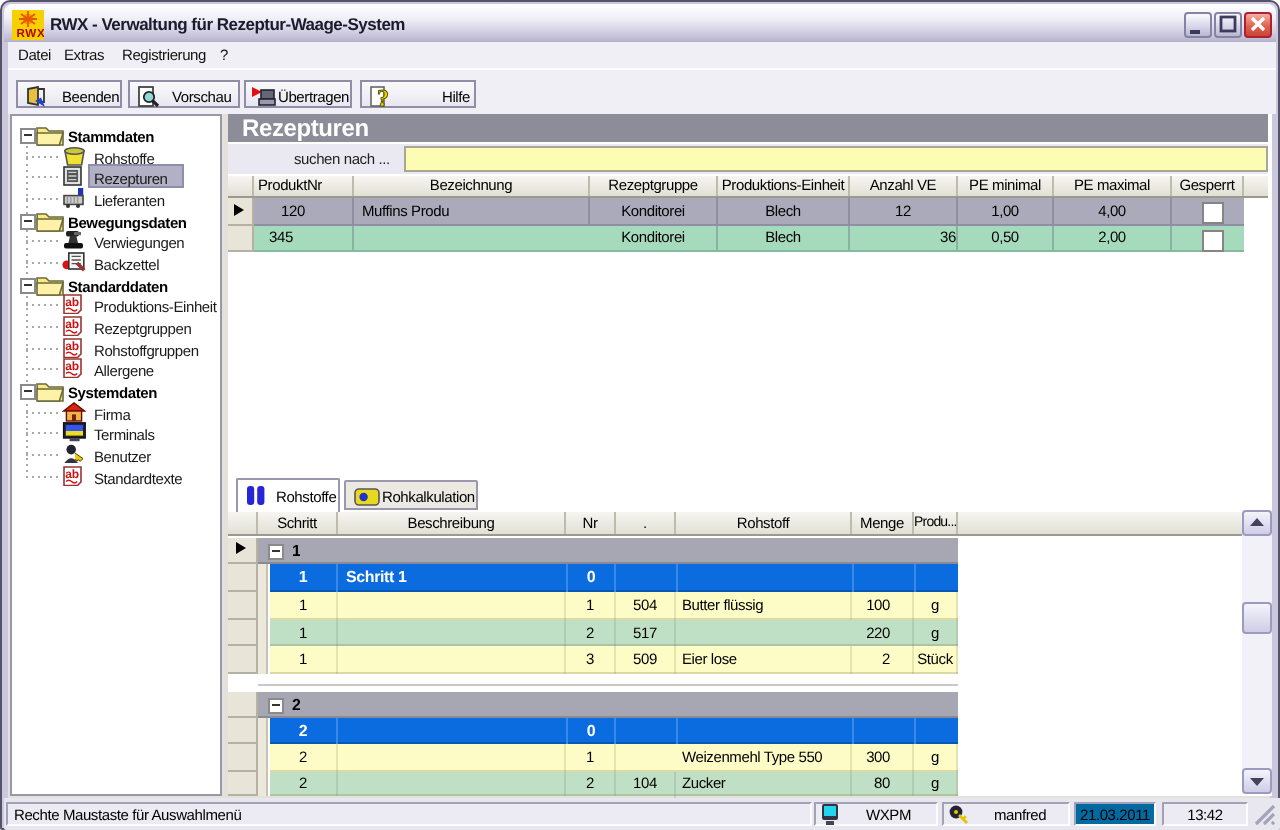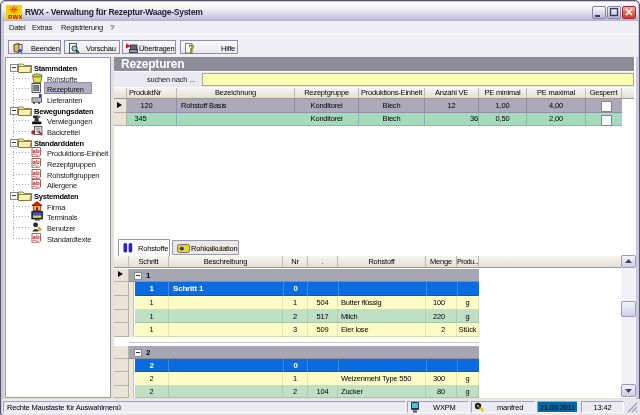--- a/index.html
+++ b/index.html
@@ -279,21 +279,21 @@
 <div class="ghc" style="left:63px;top:31px;width:118px;height:10px;line-height:10px;">Bezeichnung</div>
 <div class="ghc" style="left:181px;top:31px;width:64px;height:10px;line-height:10px;">Rezeptgruppe</div>
 <div class="ghc" style="left:245px;top:31px;width:66px;height:10px;line-height:10px;">Produktions-Einheit</div>
 <div class="ghc" style="left:311px;top:31px;width:54px;height:10px;line-height:10px;">Anzahl VE</div>
 <div class="ghc" style="left:365px;top:31px;width:48px;height:10px;line-height:10px;">PE minimal</div>
 <div class="ghc" style="left:413px;top:31px;width:59px;height:10px;line-height:10px;">PE maximal</div>
 <div class="ghc" style="left:472px;top:31px;width:36px;height:10px;line-height:10px;">Gesperrt</div>
 <div class="cell selcol" style="left:0px;top:42px;width:13px;height:14px"></div>
 <div class="cell" style="left:13px;top:42px;width:495px;height:14px;background:#abaaba;border-bottom:1px solid #8f8ea2"></div>
 <div class="cell" style="left:13px;top:42px;width:50px;height:13px;line-height:13px;text-align:center;padding-right:10px;border-right:1px solid rgba(60,60,90,0.25)">120</div>
-<div class="cell" style="left:63px;top:42px;width:118px;height:13px;line-height:13px;padding-left:4px;border-right:1px solid rgba(60,60,90,0.25)">Rohstoff Basis</div>
+<div class="cell" style="left:63px;top:42px;width:118px;height:13px;line-height:13px;padding-left:4px;border-right:1px solid rgba(60,60,90,0.25)">Muffins Produ</div>
 <div class="cell" style="left:181px;top:42px;width:64px;height:13px;line-height:13px;text-align:center;border-right:1px solid rgba(60,60,90,0.25)">Konditorei</div>
 <div class="cell" style="left:245px;top:42px;width:66px;height:13px;line-height:13px;text-align:center;border-right:1px solid rgba(60,60,90,0.25)">Blech</div>
 <div class="cell" style="left:311px;top:42px;width:54px;height:13px;line-height:13px;text-align:center;border-right:1px solid rgba(60,60,90,0.25)">12</div>
 <div class="cell" style="left:365px;top:42px;width:48px;height:13px;line-height:13px;text-align:center;border-right:1px solid rgba(60,60,90,0.25)">1,00</div>
 <div class="cell" style="left:413px;top:42px;width:59px;height:13px;line-height:13px;text-align:center;border-right:1px solid rgba(60,60,90,0.25)">4,00</div>
 <div class="cb" style="left:487px;top:44px"></div>
 <div class="cell selcol" style="left:0px;top:56px;width:13px;height:13px"></div>
 <div class="cell" style="left:13px;top:56px;width:495px;height:13px;background:#a5dabc;border-bottom:1px solid #85bb9c"></div>
 <div class="cell" style="left:13px;top:56px;width:50px;height:12px;line-height:12px;text-align:center;padding-right:22px;border-right:1px solid rgba(60,60,90,0.25)">345</div>
 <div class="cell" style="left:181px;top:56px;width:64px;height:12px;line-height:12px;text-align:center;border-right:1px solid rgba(60,60,90,0.25)">Konditorei</div>
@@ -351,21 +351,20 @@
 <div class="cell" style="left:224px;top:239px;width:88px;height:14px;line-height:14px;border-right:1px solid rgba(100,100,60,0.15);padding-left:3px;">Butter flüssig</div>
 <div class="cell" style="left:312px;top:239px;width:31px;height:14px;line-height:14px;border-right:1px solid rgba(100,100,60,0.15);text-align:right;padding-right:11px;">100</div>
 <div class="cell" style="left:343px;top:239px;width:22px;height:14px;line-height:14px;border-right:1px solid rgba(100,100,60,0.15);text-align:center;">g</div>
 <div class="cell selcol" style="left:0px;top:253px;width:15px;height:13px"></div>
 <div class="cell" style="left:15px;top:253px;width:5px;height:13px;background:#ece9dc;border-right:1px solid #c6c3b4"></div>
 <div class="cell" style="left:21px;top:253px;width:344px;height:13px;background:#bfe0c4;border-bottom:1px solid rgba(100,100,60,0.22)"></div>
 <div class="cell" style="left:21px;top:253px;width:34px;height:13px;line-height:13px;border-right:1px solid rgba(100,100,60,0.15);text-align:center;">1</div>
 <div class="cell" style="left:55px;top:253px;width:114px;height:13px;line-height:13px;border-right:1px solid rgba(100,100,60,0.15);text-align:center;"></div>
 <div class="cell" style="left:169px;top:253px;width:25px;height:13px;line-height:13px;border-right:1px solid rgba(100,100,60,0.15);text-align:center;">2</div>
 <div class="cell" style="left:194px;top:253px;width:30px;height:13px;line-height:13px;border-right:1px solid rgba(100,100,60,0.15);text-align:center;">517</div>
-<div class="cell" style="left:224px;top:253px;width:88px;height:13px;line-height:13px;border-right:1px solid rgba(100,100,60,0.15);padding-left:3px;">Milch</div>
 <div class="cell" style="left:312px;top:253px;width:31px;height:13px;line-height:13px;border-right:1px solid rgba(100,100,60,0.15);text-align:right;padding-right:11px;">220</div>
 <div class="cell" style="left:343px;top:253px;width:22px;height:13px;line-height:13px;border-right:1px solid rgba(100,100,60,0.15);text-align:center;">g</div>
 <div class="cell selcol" style="left:0px;top:266px;width:15px;height:14px"></div>
 <div class="cell" style="left:15px;top:266px;width:5px;height:14px;background:#ece9dc;border-right:1px solid #c6c3b4"></div>
 <div class="cell" style="left:21px;top:266px;width:344px;height:14px;background:#fdfcc6;border-bottom:1px solid rgba(100,100,60,0.22)"></div>
 <div class="cell" style="left:21px;top:266px;width:34px;height:14px;line-height:14px;border-right:1px solid rgba(100,100,60,0.15);text-align:center;">1</div>
 <div class="cell" style="left:55px;top:266px;width:114px;height:14px;line-height:14px;border-right:1px solid rgba(100,100,60,0.15);text-align:center;"></div>
 <div class="cell" style="left:169px;top:266px;width:25px;height:14px;line-height:14px;border-right:1px solid rgba(100,100,60,0.15);text-align:center;">3</div>
 <div class="cell" style="left:194px;top:266px;width:30px;height:14px;line-height:14px;border-right:1px solid rgba(100,100,60,0.15);text-align:center;">509</div>
 <div class="cell" style="left:224px;top:266px;width:88px;height:14px;line-height:14px;border-right:1px solid rgba(100,100,60,0.15);padding-left:3px;">Eier lose</div>

